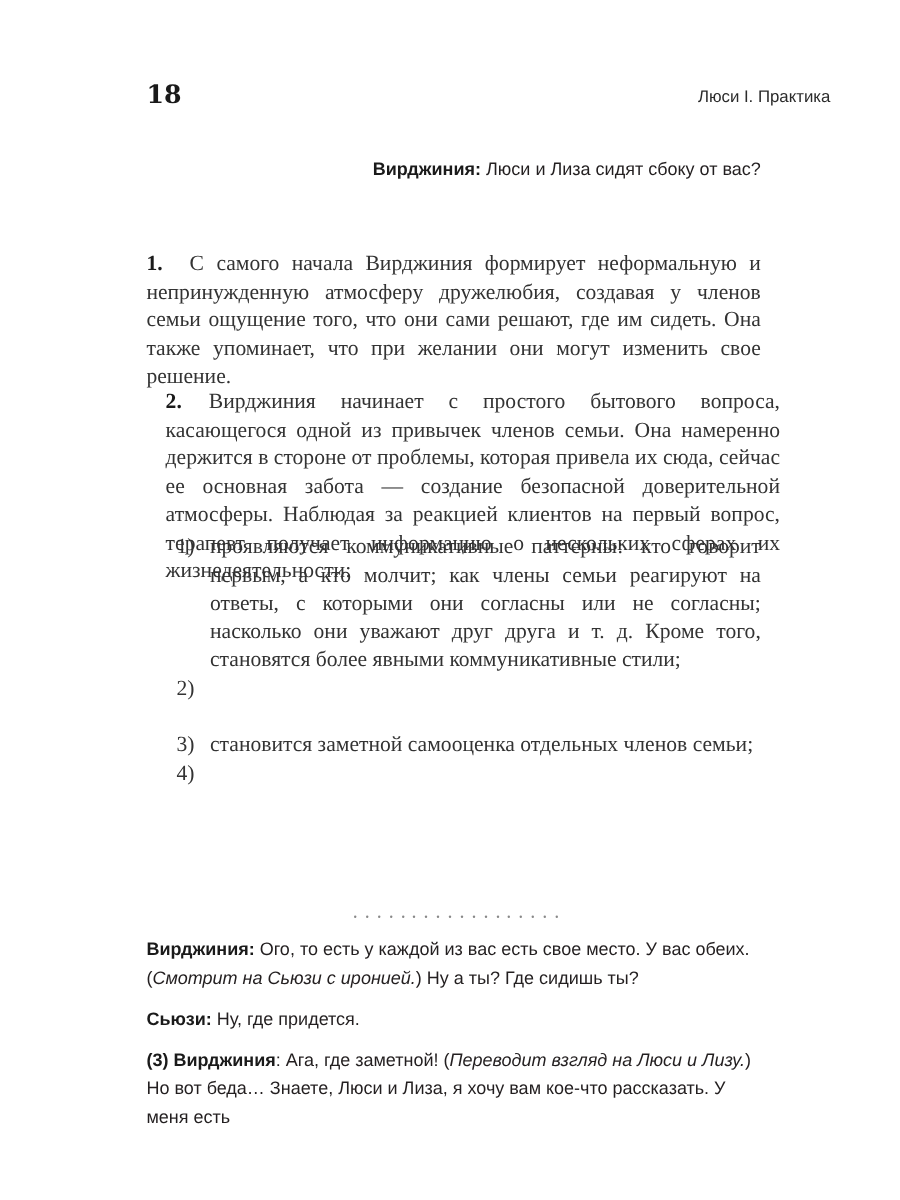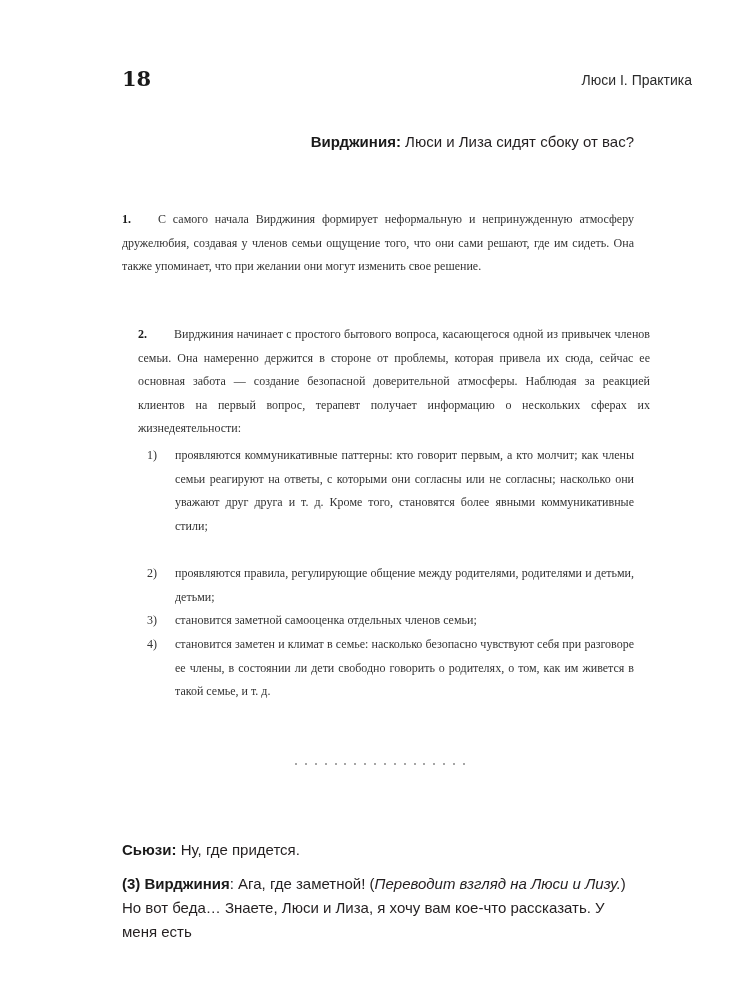--- a/index.html
+++ b/index.html
@@ -3,21 +3,21 @@
 <meta charset="utf-8">
 <style>
   html, body { margin: 0; padding: 0; background: #ffffff; }
   body { width: 750px; height: 1000px; position: relative; overflow: hidden; color: #231f20; }
   .page { position: absolute; left: 0; top: 0; width: 750px; height: 1000px; padding-left: 37px; }
   .running-head { position: absolute; left: 122px; right: 95px; top: 66px; height: 30px; }
   .page-number { position: absolute; left: 0; top: 0; font-family: "DejaVu Serif", serif; font-weight: bold; font-size: 21px; color: #1a1a1a; }
   .section-title { position: absolute; right: 0; top: 6px; font-family: "Liberation Sans", sans-serif; font-size: 14px; color: #2b2b2b; }
 
   .sans { font-family: "Liberation Sans", sans-serif; font-size: 15px; color: #231f20; }
-  .serif { font-family: "Liberation Serif", serif; font-size: 12px; color: #333333; }
+  .serif { font-family: "Liberation Serif", serif; font-size: 18px; color: #333333; }
   .dialog { position: absolute; left: 122px; width: 512px; line-height: 24px; }
   .dialog b { font-weight: bold; color: #1a1a1a; }
   .dialog i { font-style: italic; }
 
   .note { position: absolute; left: 122px; width: 512px; line-height: 23.5px; text-align: justify; }
   .note .num { font-weight: bold; display: inline-block; width: 36px; color: #1a1a1a; }
   .list-item { position: absolute; left: 147px; width: 487px; line-height: 23.5px; padding-left: 28px; box-sizing: border-box; text-align: justify; }
   .list-item .lnum { position: absolute; left: 0; top: 0; }
 
   .separator { position: absolute; left: 295px; top: 759px; width: 170px; height: 10px; display: flex; justify-content: space-between; align-items: center; }
@@ -44,29 +44,27 @@
   <p class="note serif" style="top:307px; margin:16px;">
     <span class="num">2.</span><span>Вирджиния начинает с простого бытового вопроса, касающегося одной из привычек членов семьи. Она намеренно держится в стороне от проблемы, которая привела их сюда, сейчас ее основная забота — создание безопасной доверительной атмосферы. Наблюдая за реакцией клиентов на первый вопрос, терапевт получает информацию о нескольких сферах их жизнедеятельности:</span>
   </p>
 
   <div class="list-item serif" style="top:444px;">
     <span class="lnum">1)</span>
     <span>проявляются коммуникативные паттерны: кто говорит первым, а кто молчит; как члены семьи реагируют на ответы, с которыми они согласны или не согласны; насколько они уважают друг друга и т. д. Кроме того, становятся более явными коммуникативные стили;</span>
   </div>
   <div class="list-item serif" style="top:562px;">
     <span class="lnum">2)</span>
-    <span>проявляются правила, регулирующие общение между родителями, родителями и детьми, детьми;</span>
   </div>
   <div class="list-item serif" style="top:609px;">
     <span class="lnum">3)</span>
     <span>становится заметной самооценка отдельных членов семьи;</span>
   </div>
   <div class="list-item serif" style="top:633px;">
     <span class="lnum">4)</span>
-    <span>становится заметен и климат в семье: насколько безопасно чувствуют себя при разговоре ее члены, в состоянии ли дети свободно говорить о родителях, о том, как им живется в такой семье, и т. д.</span>
   </div>
 
   <div class="separator" id="separator">
       <span></span>
       <span></span>
       <span></span>
       <span></span>
       <span></span>
       <span></span>
       <span></span>
@@ -76,20 +74,23 @@
       <span></span>
       <span></span>
       <span></span>
       <span></span>
       <span></span>
       <span></span>
       <span></span>
       <span></span>
     </div>
 
+  <p class="dialog sans" style="top:780px; margin:0;">
+    <b>Вирджиния:</b><span> Ого, то есть у каждой из вас есть свое место. У вас обеих. (</span><i>Смотрит на Сьюзи с иронией.</i><span>) Ну а ты? Где сидишь ты?</span>
+  </p>
   <p class="dialog sans" style="top:838px; margin:0;">
     <b>Сьюзи:</b><span> Ну, где придется.</span>
   </p>
   <p class="dialog sans" style="top:872px; margin:0;">
     <b>(3) Вирджиния</b><span>: Ага, где заметной! (</span><i>Переводит взгляд на Люси и Лизу.</i><span>) Но вот беда… Знаете, Люси и Лиза, я хочу вам кое-что рассказать. У меня есть</span>
   </p>
 
 </div>
 
 </body></html>

